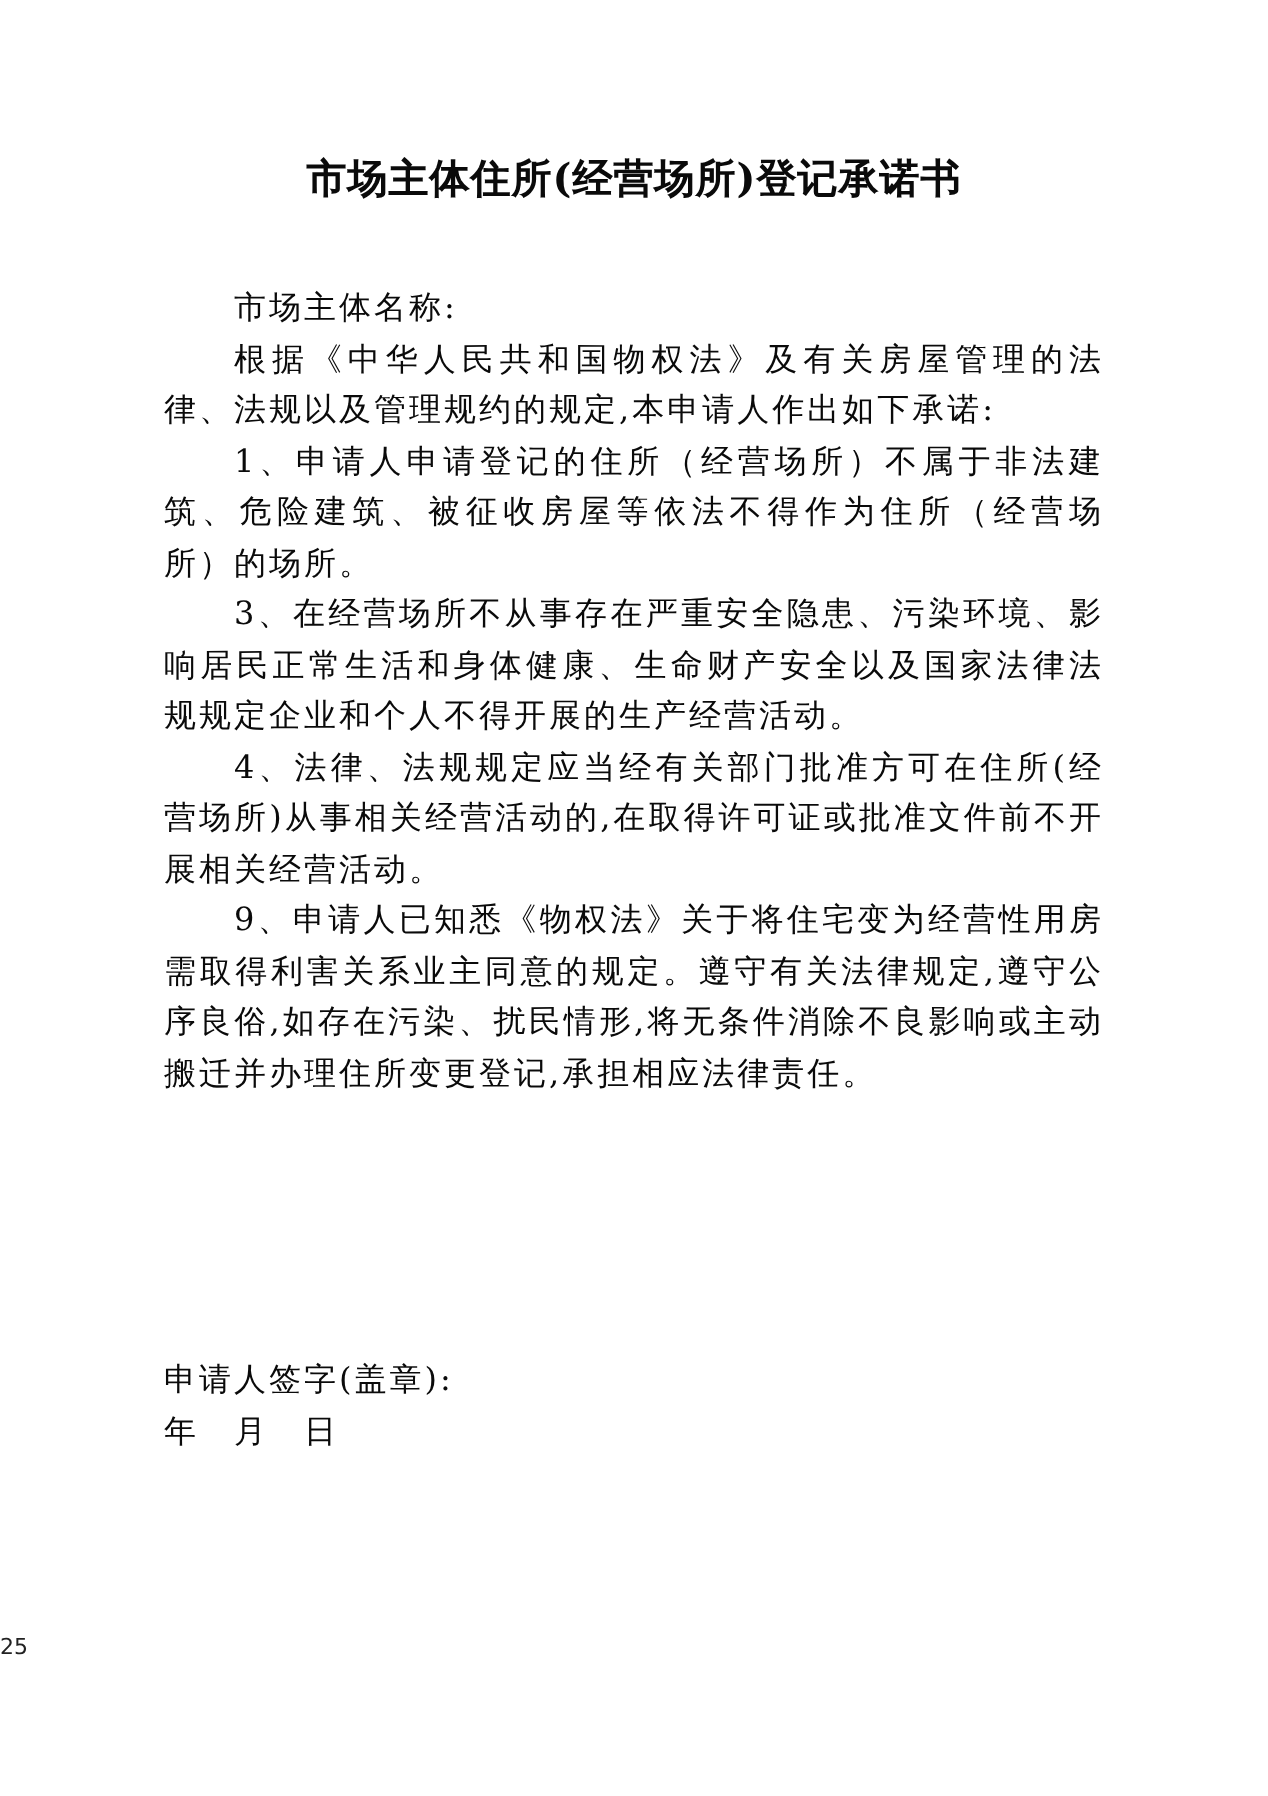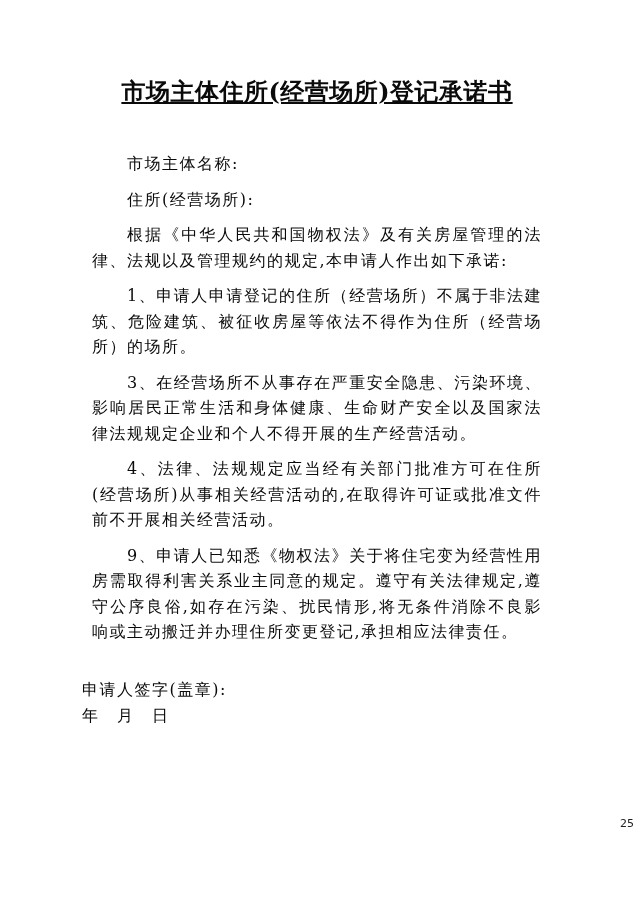--- a/index.html
+++ b/index.html
@@ -16,41 +16,40 @@
     font-family: "DejaVu Serif", "Liberation Serif", serif;
     overflow: hidden;
   }
   .doc-title {
     position: absolute;
     top: 76px;
     left: 82px;
     width: 470px;
     margin: 0;
     text-align: center;
-    font-size: 24px;
+    font-size: 20px;
     font-weight: bold;
     letter-spacing: 0.5px;
     font-family: "DejaVu Serif", "Liberation Serif", serif;
     white-space: nowrap;
-    text-decoration: underline;
   }
   .doc-body {
     position: absolute;
     top: 141px;
     left: 82px;
     width: 470px;
     font-size: 16px;
     line-height: 25.5px;
     letter-spacing: 1.5px;
     text-align: justify;
     text-justify: inter-character;
   }
   .doc-body .line,
   .doc-body .para {
-    margin: 10px;
+    margin: 0;
     text-indent: 35px;
   }
   .closing {
     position: absolute;
     top: 677px;
     left: 82px;
     width: 470px;
     font-size: 16px;
     line-height: 25.5px;
     letter-spacing: 1.5px;
@@ -65,39 +64,38 @@
   }
   .closing .para {
     margin: 0;
     text-indent: 35px;
   }
   .page-footer {
     position: absolute;
     top: 817px;
     left: 0;
     width: 634px;
-    text-align: right;
+    text-align: left;
     font-size: 11px;
     letter-spacing: 0;
     color: #222222;
     font-family: "DejaVu Sans", "Liberation Sans", sans-serif;
   }
 </style>
 </head>
 <body>
 
 <div class="page">
 
   <h1 class="doc-title">市场主体住所(经营场所)登记承诺书</h1>
 
   <div class="doc-body">
 
     <div class="line">市场主体名称:</div>
 
-    <div class="line">住所(经营场所):</div>
 
     <p class="para">根据《中华人民共和国物权法》及有关房屋管理的法律、法规以及管理规约的规定,本申请人作出如下承诺:</p>
 
 
     <p class="para">1、申请人申请登记的住所（经营场所）不属于非法建筑、危险建筑、被征收房屋等依法不得作为住所（经营场所）的场所。</p>
 
     <p class="para">3、在经营场所不从事存在严重安全隐患、污染环境、影响居民正常生活和身体健康、生命财产安全以及国家法律法规规定企业和个人不得开展的生产经营活动。</p>
 
     <p class="para">4、法律、法规规定应当经有关部门批准方可在住所(经营场所)从事相关经营活动的,在取得许可证或批准文件前不开展相关经营活动。</p>
 

